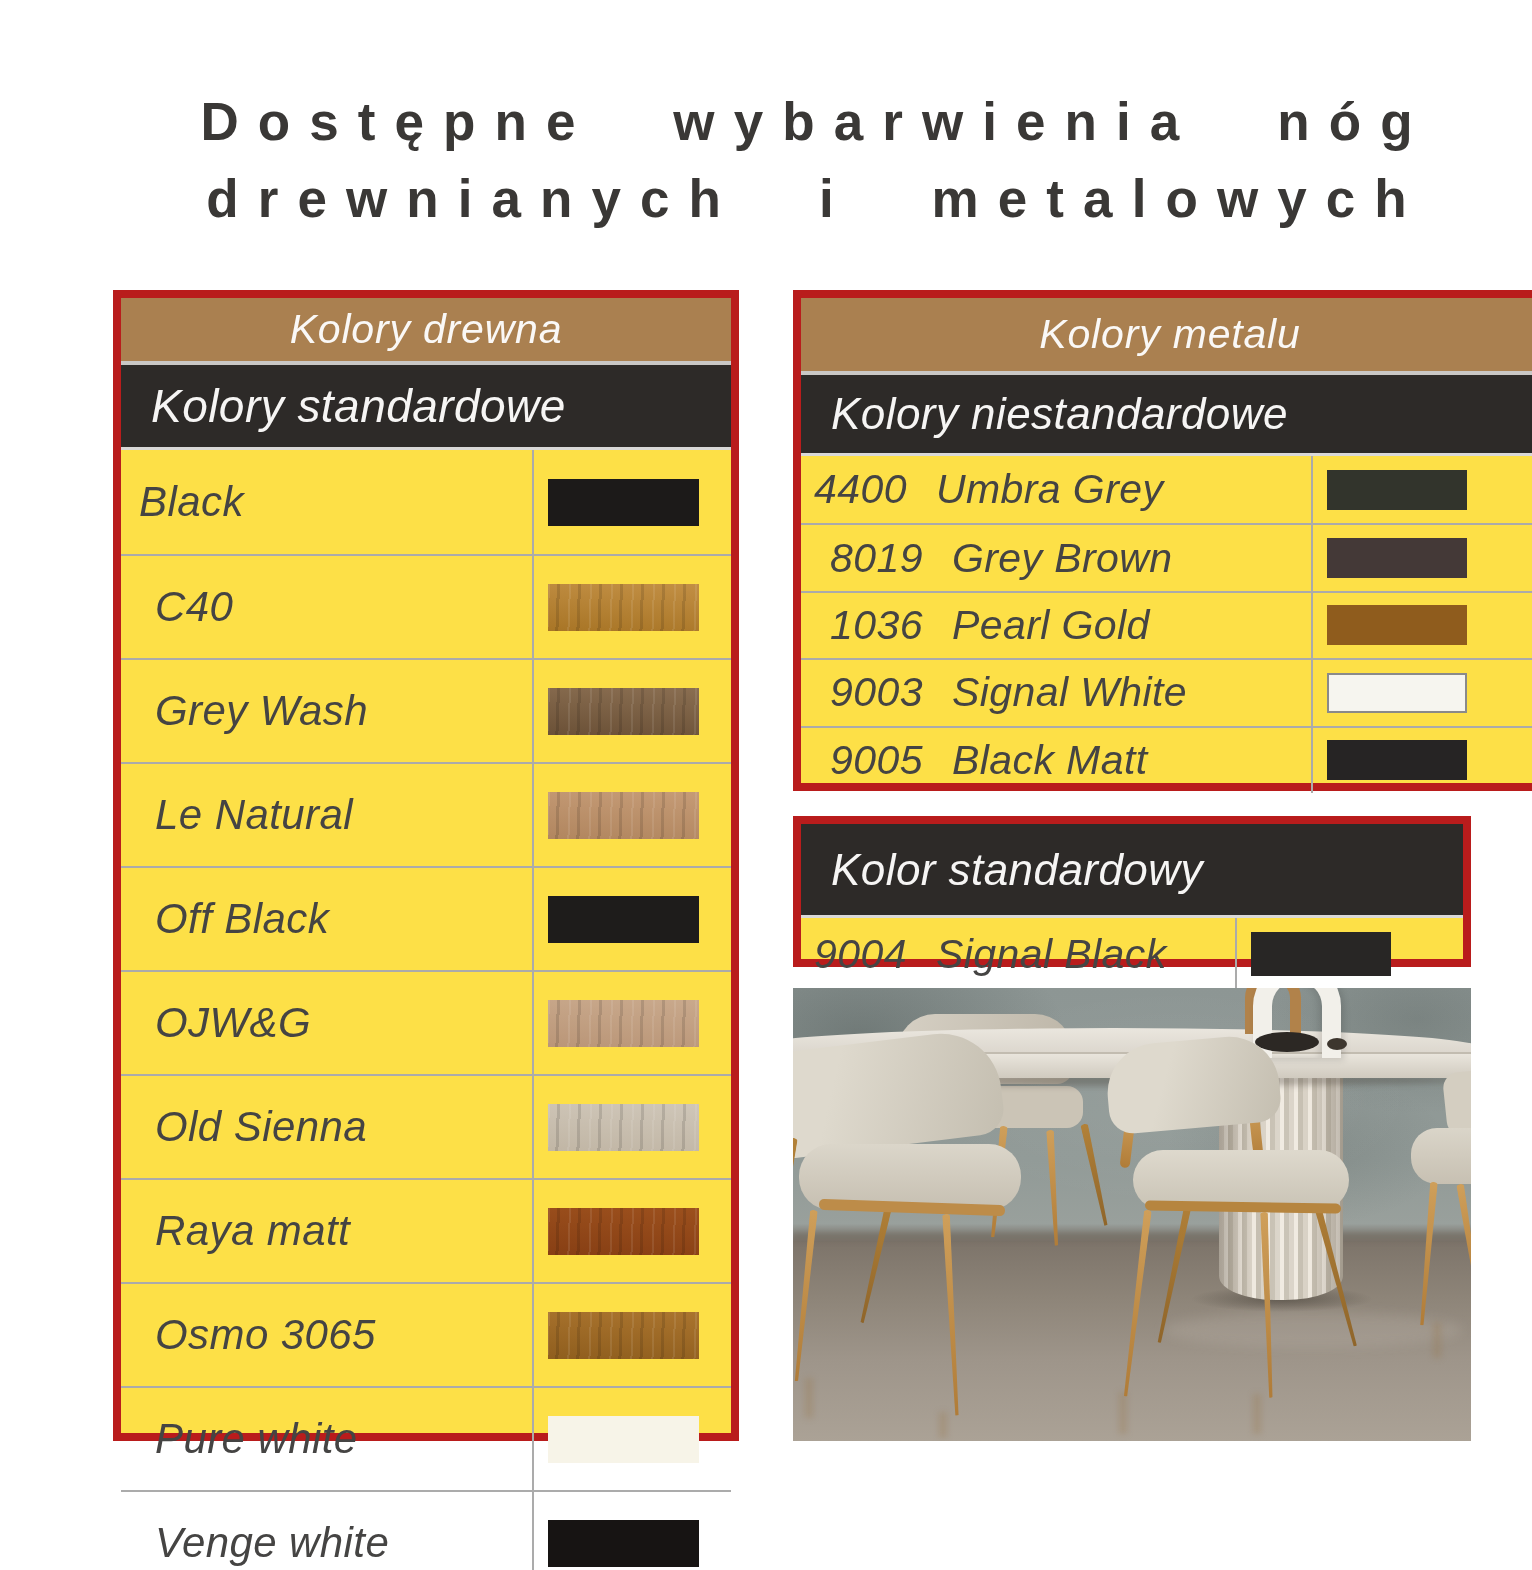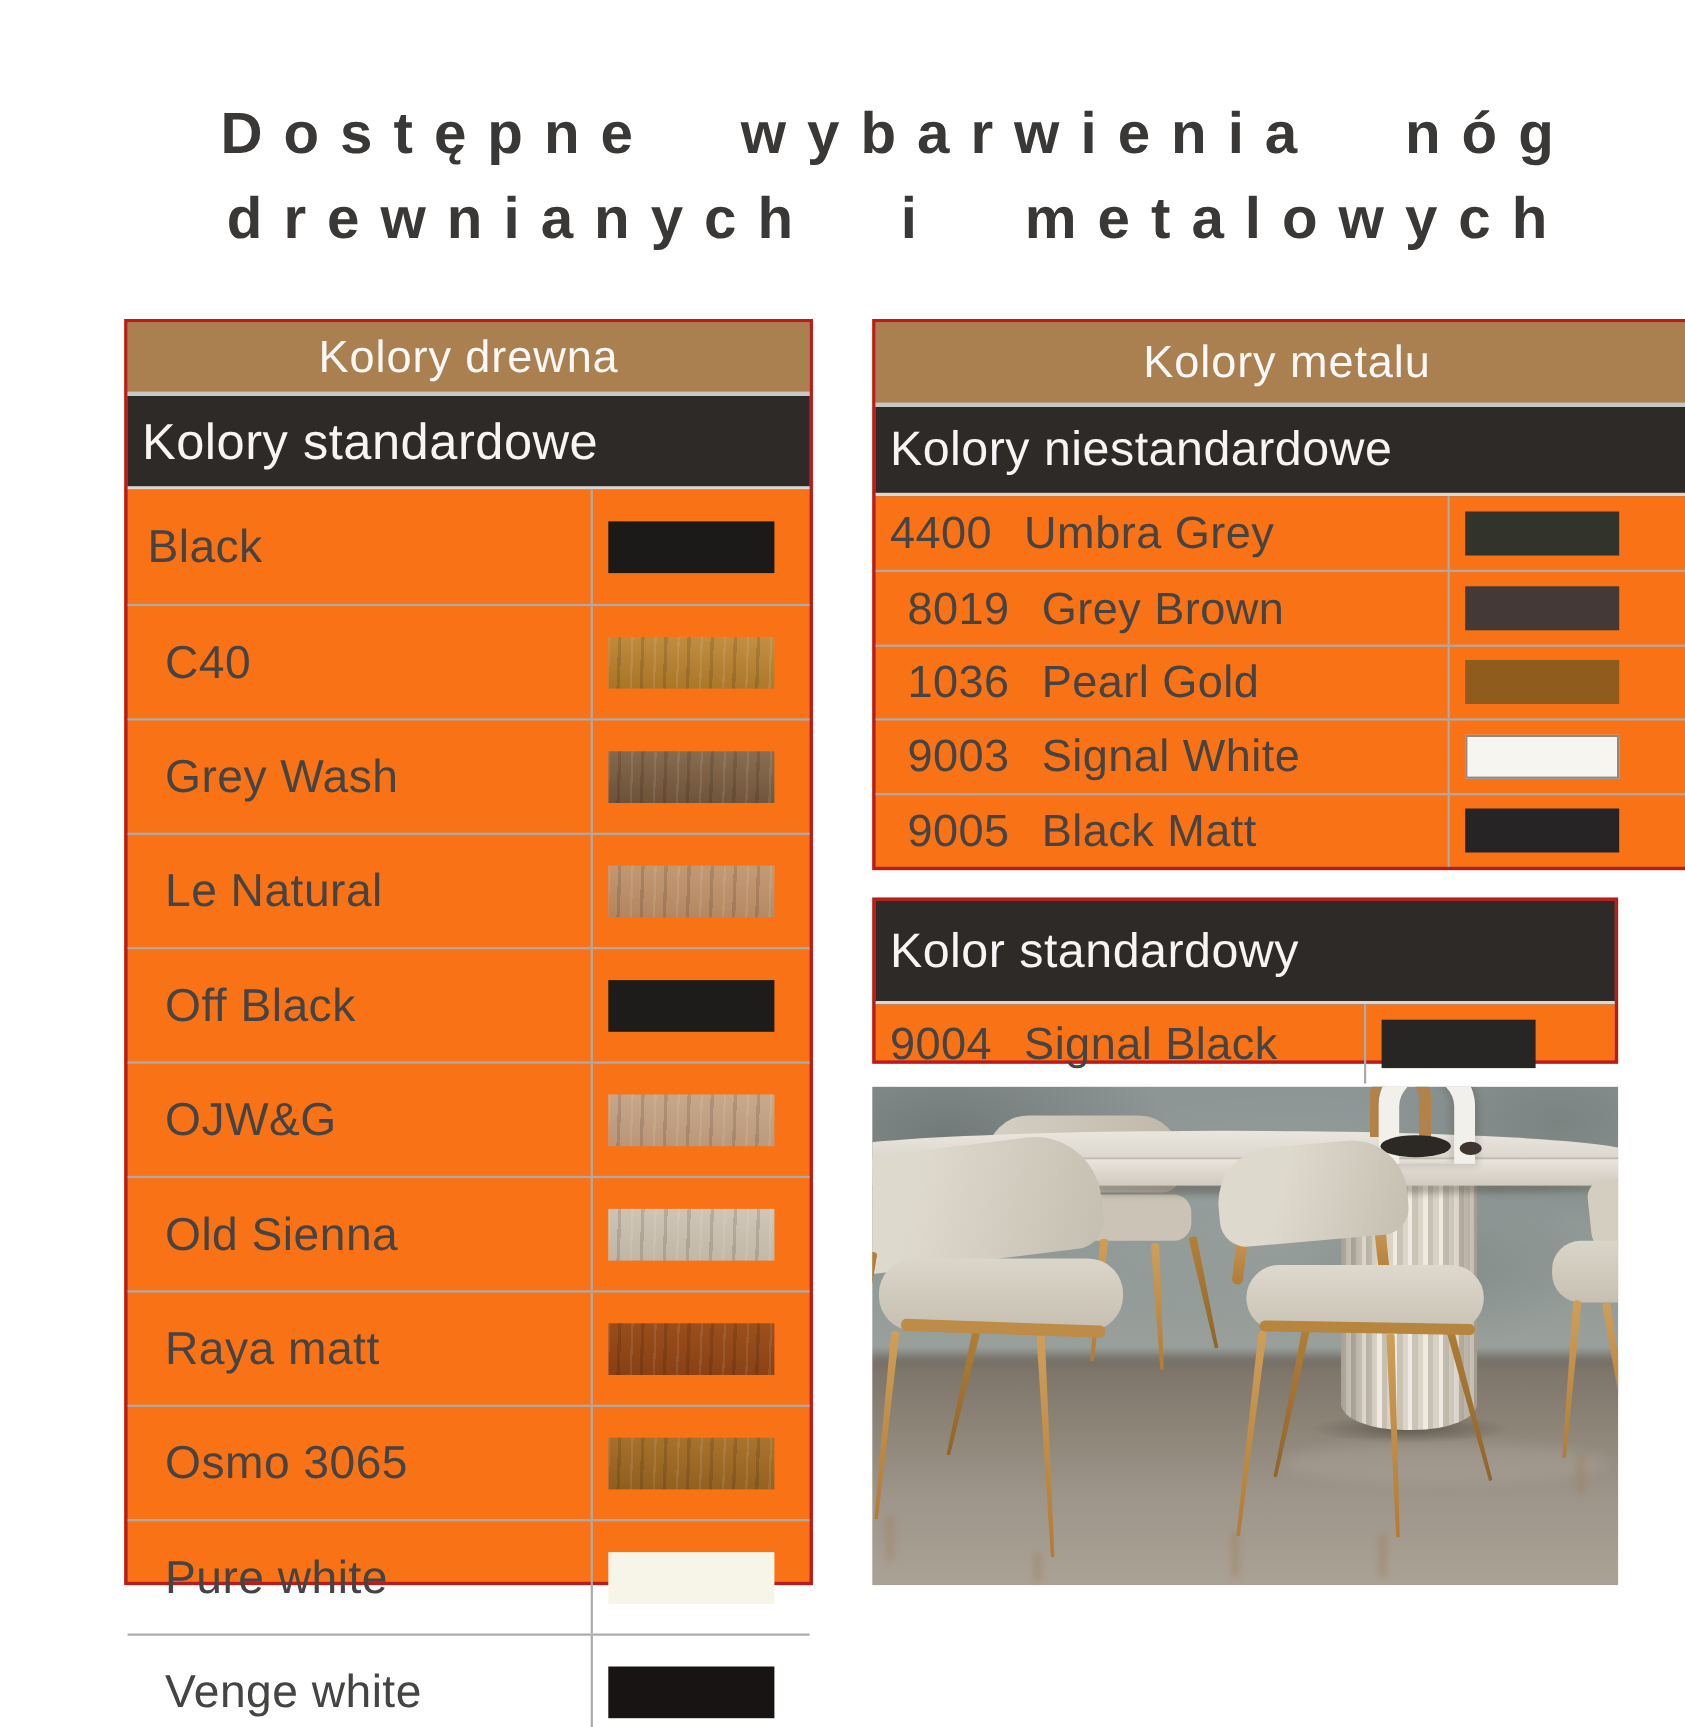--- a/index.html
+++ b/index.html
@@ -14,35 +14,35 @@
   
   .title {
     position: absolute; left: 84px; top: 84px; width: 1464px;
     text-align: center; font-weight: bold; font-size: 53px; line-height: 1.45;
     letter-spacing: .36em; word-spacing: .85em; color: #3a3836;
   }
   .title span { display: block; }
 
   
   .tbl {
-    position: absolute; border: 3px solid #b91c1c; background: #f97316;
+    position: absolute; border: 8px solid #b91c1c; background: #fde047; font-style: italic;
   }
   .wood-tbl  { left: 113px; top: 290px; width: 626px; height: 1151px; }
   .metal-tbl { left: 793px; top: 290px; width: 754px; height: 501px; }
   .std-tbl   { left: 793px; top: 816px; width: 678px; height: 151px; }
 
   .hdr-brown {
     height: 67px; color: #faf8f6; font-size: 41px; letter-spacing: .02em;
     display: flex; align-items: center; justify-content: center;
     border-bottom: 4px solid #c9c7c5;
   }
   .metal-tbl .hdr-brown { height: 77px; }
   .hdr-dark {
     height: 85px; color: #f6f5f4; font-size: 46px; letter-spacing: .01em;
-    display: flex; align-items: center; padding-left: 13px;
+    display: flex; align-items: center; padding-left: 30px;
     border-bottom: 3px solid #d9d8d7;
   }
   .metal-tbl .hdr-dark { height: 81px; font-size: 44px; }
   .std-tbl   .hdr-dark { height: 94px; font-size: 44px; }
 
   .row { display: flex; height: 104px; }
   .row + .row { border-top: 2px solid #ababab; padding-left: 16px; }
   .metal-tbl .row { height: 67.4px; }
   .std-tbl   .row { height: 72px; }
 

